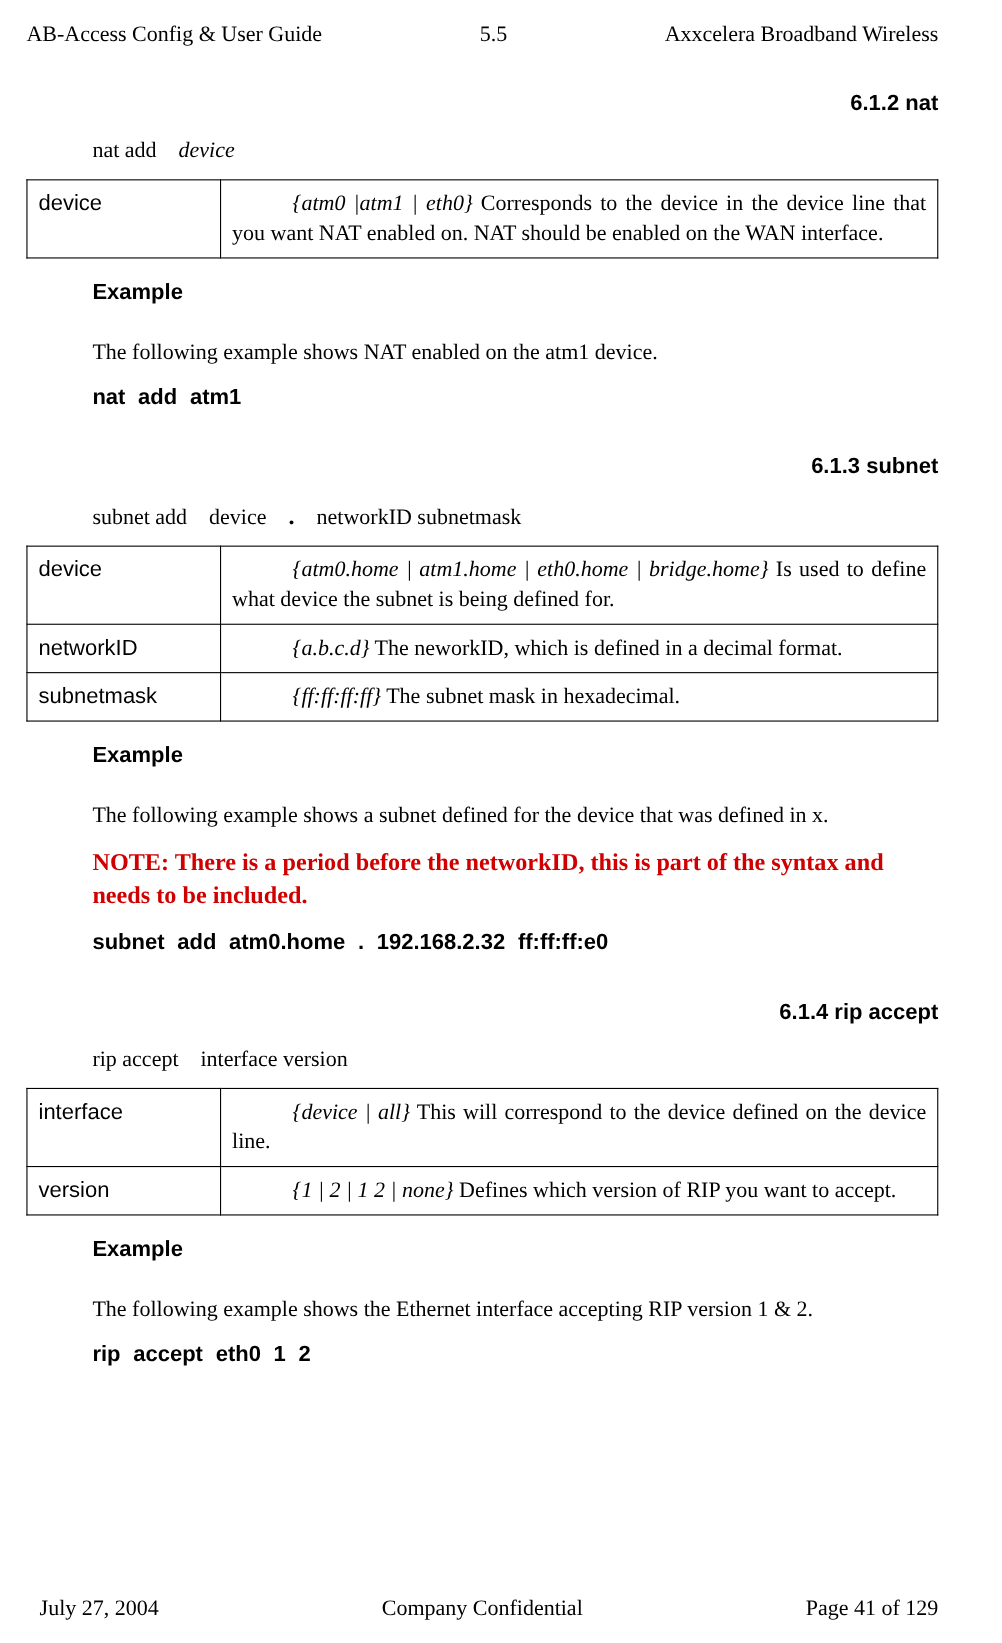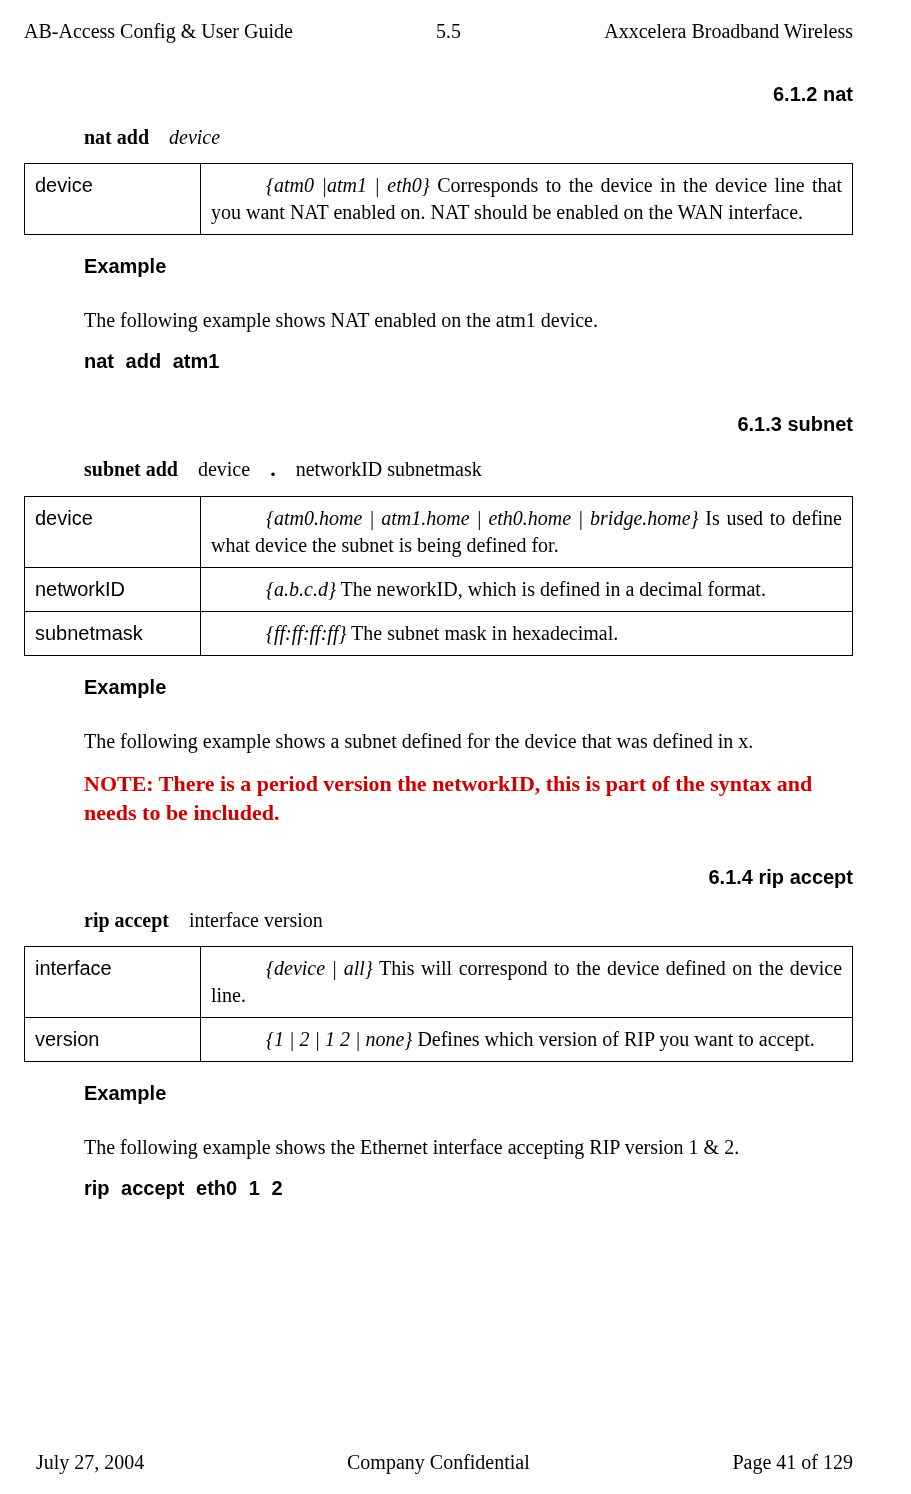--- a/index.html
+++ b/index.html
@@ -42,21 +42,21 @@
     width: 100px;
   }
   .indent {
     margin-left: 60px;
   }
   .syntax {
     margin-top: 16px;
     margin-bottom: 12px;
     font-size: 20px;
   }
-  .syntax .kw { font-weight: bold; }
+  .syntax .kw { font-weight: normal; }
   .syntax .it { font-style: italic; }
   .syntax .big-dot { font-weight: bold; font-size: 22px; }
   .param-table {
     width: 100%;
     border-collapse: collapse;
     margin: 4px 0 6px 0;
   }
   .param-table td {
     border: 1px solid #000;
     vertical-align: top;
@@ -170,21 +170,22 @@
       <td class="name">subnetmask</td>
       <td class="desc">
         <span class="opt">{ff:ff:ff:ff}</span><span> The subnet mask in hexadecimal.</span>
       </td>
     </tr>
   </tbody>
     </table>
 
   <div class="indent ex-label">Example</div>
   <div class="indent body-text">The following example shows a subnet defined for the device that was defined in x.</div>
-  <div class="indent note-red">NOTE: There is a period version the networkID, this is part of the syntax and needs to be included.</div>
+  <div class="indent note-red">NOTE: There is a period before the networkID, this is part of the syntax and needs to be included.</div>
+  <div class="indent cmd">subnet   add   atm0.home   .   192.168.2.32   ff:ff:ff:e0</div>
 
   <div class="section-heading">
     <span class="num">6.1.4</span>
     <span>rip accept</span>
   </div>
 
   <div class="indent syntax">
     <span class="kw">rip   accept</span>
     <span>&nbsp;&nbsp;</span>
     <span>interface   version</span>

